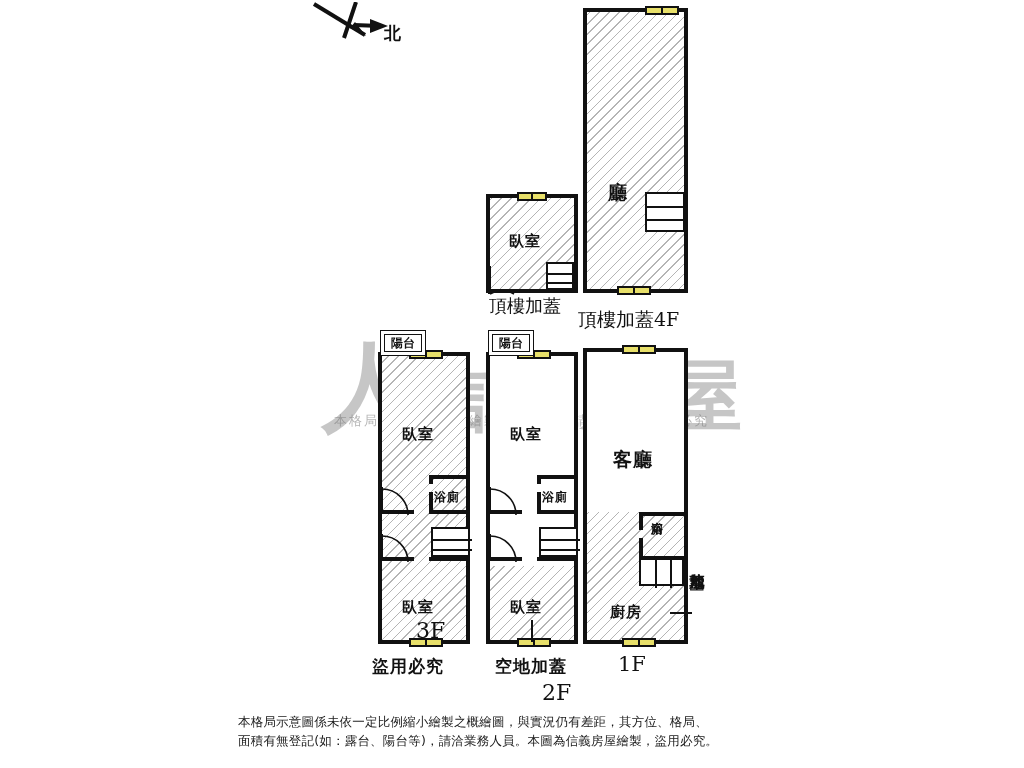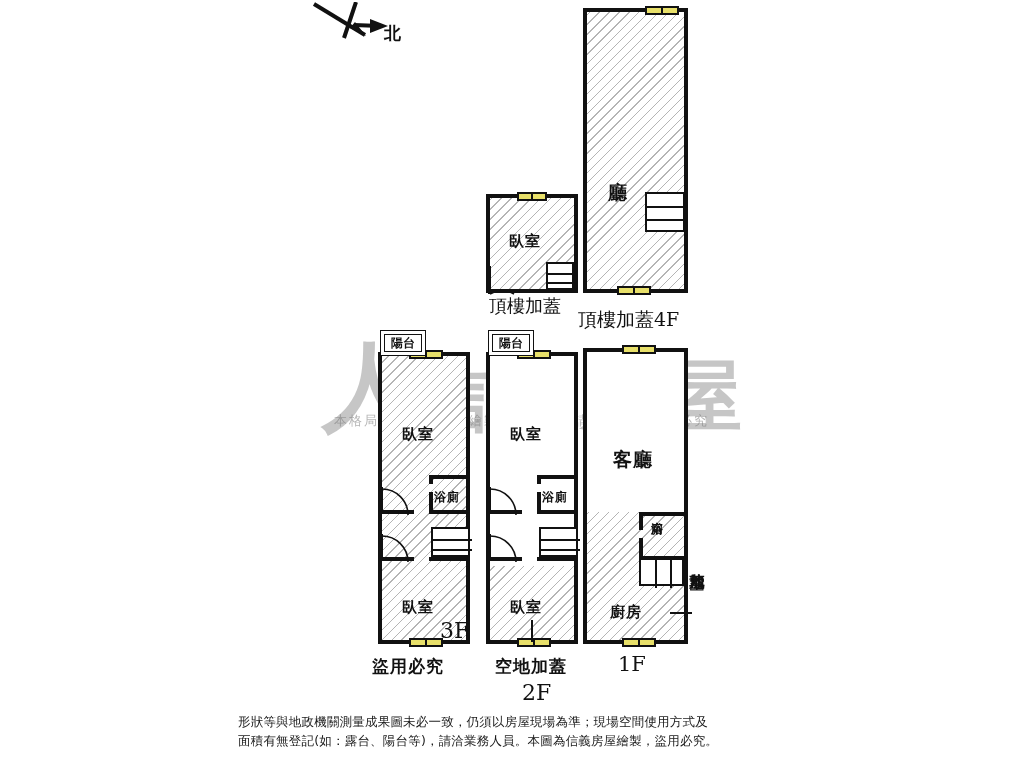--- a/index.html
+++ b/index.html
@@ -261,21 +261,21 @@
       <path d="M2,2 A26,26 0 0,1 28,28" fill="none" stroke="#111" stroke-width="1.6"></path>
       <rect x="0" y="0" width="3" height="26" fill="#111"></rect>
     </svg>
   </div>
   <div class="door" style="left:488px;top:534px;width:30px;height:28px;">
     <svg width="32" height="30" viewBox="0 0 32 30">
       <path d="M2,2 A26,26 0 0,1 28,28" fill="none" stroke="#111" stroke-width="1.6"></path>
       <rect x="0" y="0" width="3" height="26" fill="#111"></rect>
     </svg>
   </div>
-  <div class="floorlbl" style="left:522px;top:680px;font-size:22px;">2F</div>
+  <div class="floorlbl" style="left:542px;top:680px;font-size:22px;">2F</div>
   <div class="capt" style="left:495px;top:655px;">空地加蓋</div>
   <div class="wall" style="left:531px;top:620px;width:2px;height:22px;"></div>
 
   <div class="room" style="left:378px;top:352px;width:92px;height:292px;"></div>
   <div class="win h" style="left:409px;top:350px;width:34px;height:9px;"></div>
   <div class="win h" style="left:409px;top:638px;width:34px;height:9px;"></div>
 
   <div class="balcony" style="left:380px;top:330px;width:46px;height:26px;">
     <div class="bx">陽台</div>
   </div>
@@ -301,21 +301,21 @@
       <path d="M2,2 A26,26 0 0,1 28,28" fill="none" stroke="#111" stroke-width="1.6"></path>
       <rect x="0" y="0" width="3" height="26" fill="#111"></rect>
     </svg>
   </div>
   <div class="door" style="left:380px;top:534px;width:30px;height:28px;">
     <svg width="32" height="30" viewBox="0 0 32 30">
       <path d="M2,2 A26,26 0 0,1 28,28" fill="none" stroke="#111" stroke-width="1.6"></path>
       <rect x="0" y="0" width="3" height="26" fill="#111"></rect>
     </svg>
   </div>
-  <div class="floorlbl" style="left:440px;top:618px;font-size:22px;">3F</div>
+  <div class="floorlbl" style="left:416px;top:618px;font-size:22px;">3F</div>
   <div class="capt" style="left:372px;top:655px;">盜用必究</div>
 
   <div id="disclaimer">
-    <div>形狀等與地政機關測量成果圖未必一致，仍須以房屋現場為準；現場空間使用方式及</div>
+    <div>本格局示意圖係未依一定比例縮小繪製之概繪圖，與實況仍有差距，其方位、格局、</div>
     <div>面積有無登記(如：露台、陽台等)，請洽業務人員。本圖為信義房屋繪製，盜用必究。</div>
   </div>
 
 </div>
 
 </body></html>

